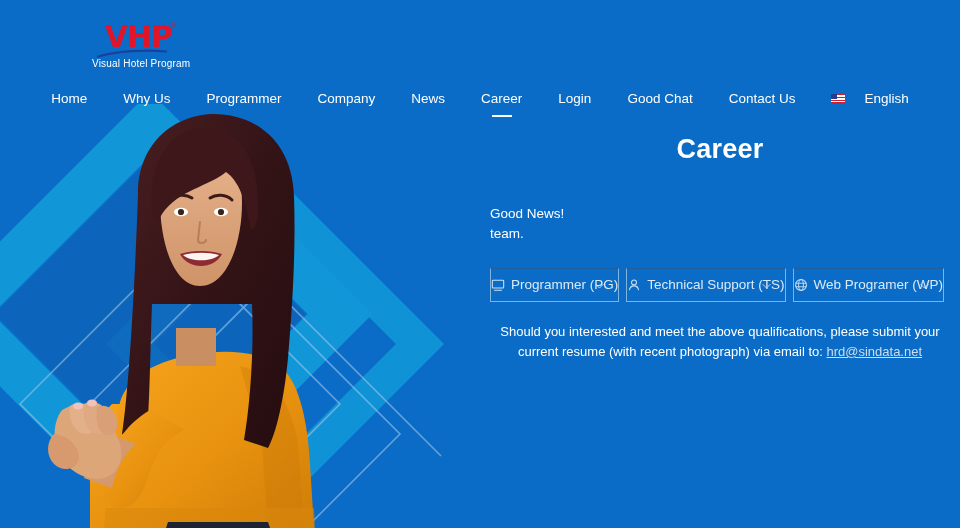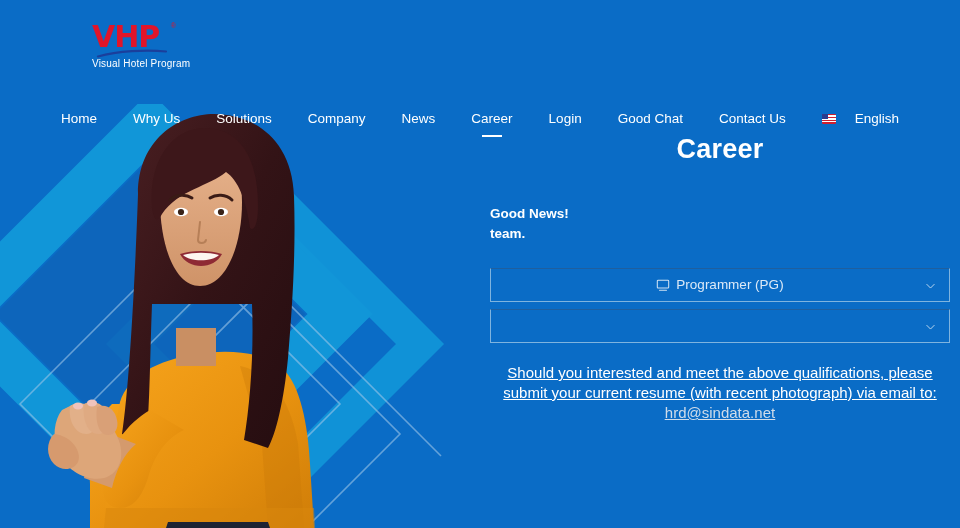--- a/index.html
+++ b/index.html
@@ -38,21 +38,21 @@
     height: 124px;
     z-index: 40;
   }
 
   #logo {
     position: absolute;
     left: 92px;
     top: 22px;
     width: 80px;
     height: 46px;
-    text-align: left;
+    text-align: right;
     line-height: 0;
   }
   #logo-mark {
     font-size: 30px;
     font-weight: bold;
     color: #e0152a;
     letter-spacing: -1px;
     line-height: 30px;
     display: block;
     font-family: "DejaVu Sans", sans-serif;
@@ -83,21 +83,20 @@
 
   #navbar {
     position: absolute;
     left: 0;
     top: 90px;
     width: 960px;
     display: flex;
     justify-content: center;
     align-items: flex-start;
     gap: 0px;
-    margin-top: 20px;
   }
   .nav-item {
     position: relative;
     color: #ffffff;
     font-size: 13.5px;
     line-height: 18px;
     padding: 0 18px;
     white-space: nowrap;
     cursor: pointer;
     text-decoration: none;
@@ -160,27 +159,27 @@
     letter-spacing: 0.2px;
   }
 
   #intro {
     margin-top: 38px;
     padding: 0 10px 0 10px;
     color: #ffffff;
     font-size: 13.5px;
     line-height: 20px;
   }
-  #intro .line { display: block; font-weight: bold; }
+  #intro .line { display: block; }
 
   #accordion {
     margin-top: 24px;
     padding: 0 10px;
     display: flex;
-    flex-direction: column;
+    flex-direction: row;
     gap: 7px;
   }
   .acc-item {
     position: relative;
     height: 34px;
     border: 1px solid #7fb4df;
     border-top-color: #1f5f9e;
     background: #0a6cc6;
     display: flex;
     align-items: center;
@@ -212,23 +211,22 @@
     width: 13px;
     height: 13px;
     color: #bcd8ef;
   }
 
   #footnote {
     margin-top: 20px;
     padding: 0 12px;
     text-align: center;
     color: #ffffff;
-    font-size: 15px;
+    font-size: 13px;
     line-height: 20px;
-    text-decoration: underline;
   }
   #footnote-email {
     color: #cfdcea;
     text-decoration: underline;
     cursor: pointer;
   }
 </style>
 </head>
 <body>
 
@@ -359,21 +357,21 @@
       <span id="logo-reg">®</span>
       <svg id="logo-swoosh" width="80" height="9" viewBox="0 0 80 9">
         <path d="M6 7.5 C 26 2, 54 0.5, 74 2.5" stroke="#1a3f9c" stroke-width="2.2" fill="none" stroke-linecap="round"></path>
       </svg>
       <span id="logo-tagline">Visual Hotel Program</span>
     </div>
 
     <nav id="navbar">
       <a class="nav-item">Home</a>
       <a class="nav-item">Why Us</a>
-      <a class="nav-item">Solutions</a>
+      <a class="nav-item">Programmer</a>
       <a class="nav-item">Company</a>
       <a class="nav-item">News</a>
       <a class="nav-item active">Career</a>
       <a class="nav-item">Login</a>
       <a class="nav-item">Good Chat</a>
       <a class="nav-item">Contact Us</a>
       <a class="nav-item" id="nav-lang">
         <span class="flag-icon">
           <span class="stripes"></span>
             <span class="canton"></span>
@@ -404,29 +402,55 @@
           </span>
           <span>Programmer (PG)</span>
         </span>
         <span class="acc-chevron">
           <svg width="13" height="13" viewBox="0 0 16 16">
             <path d="M3.5 6 L8 10.5 L12.5 6" fill="none" stroke="currentColor" stroke-width="1.2" stroke-linecap="round" stroke-linejoin="round"></path>
           </svg>
         </span>
       </div>
 
-
       <div class="acc-item">
+        <span class="acc-label">
+          <span class="acc-icon">
+            <svg width="14" height="14" viewBox="0 0 16 16">
+              <circle cx="8" cy="5" r="2.8" fill="none" stroke="currentColor" stroke-width="1.2"></circle>
+              <path d="M2.8 13.5 C3.4 10.4, 5.4 9, 8 9 C10.6 9, 12.6 10.4, 13.2 13.5" fill="none" stroke="currentColor" stroke-width="1.2" stroke-linecap="round"></path>
+            </svg>
+          </span>
+          <span>Technical Support (TS)</span>
+        </span>
         <span class="acc-chevron">
           <svg width="13" height="13" viewBox="0 0 16 16">
             <path d="M3.5 6 L8 10.5 L12.5 6" fill="none" stroke="currentColor" stroke-width="1.2" stroke-linecap="round" stroke-linejoin="round"></path>
           </svg>
         </span>
       </div>
 
+      <div class="acc-item">
+        <span class="acc-label">
+          <span class="acc-icon">
+            <svg width="14" height="14" viewBox="0 0 16 16">
+              <circle cx="8" cy="8" r="6.2" fill="none" stroke="currentColor" stroke-width="1.2"></circle>
+              <ellipse cx="8" cy="8" rx="2.8" ry="6.2" fill="none" stroke="currentColor" stroke-width="1"></ellipse>
+              <path d="M2 6 h12 M2 10 h12" stroke="currentColor" stroke-width="1"></path>
+            </svg>
+          </span>
+          <span>Web Programer (WP)</span>
+        </span>
+        <span class="acc-chevron">
+          <svg width="13" height="13" viewBox="0 0 16 16">
+            <path d="M3.5 6 L8 10.5 L12.5 6" fill="none" stroke="currentColor" stroke-width="1.2" stroke-linecap="round" stroke-linejoin="round"></path>
+          </svg>
+        </span>
+      </div>
+
     </div>
 
     <p id="footnote">
       <span>Should you interested and meet the above qualifications, please submit your current resume (with recent photograph) via email to: </span><a id="footnote-email">hrd@sindata.net</a>
     </p>
 
   </div>
 </div>
 
 </body></html>

